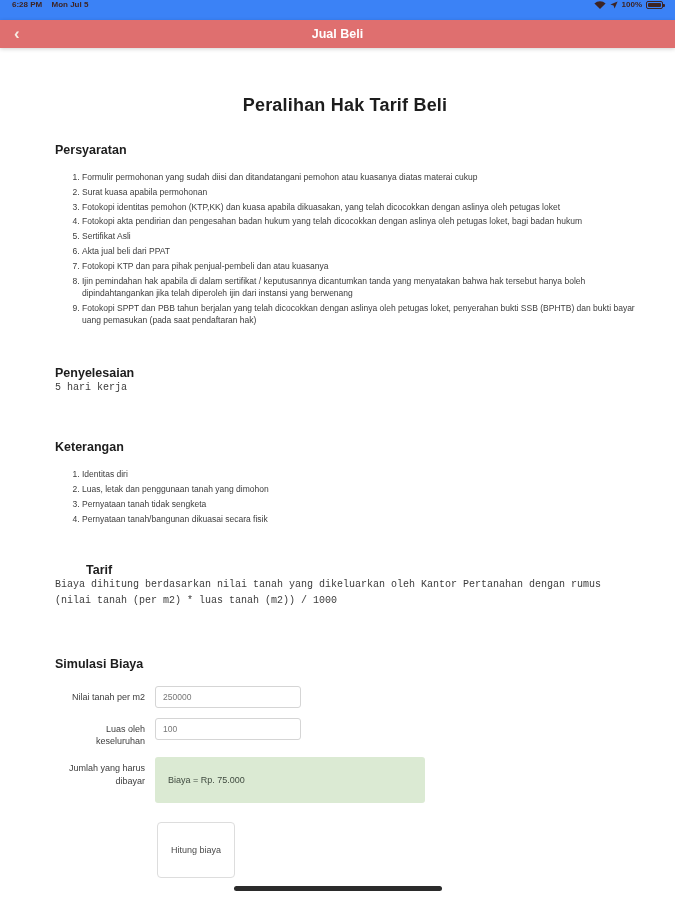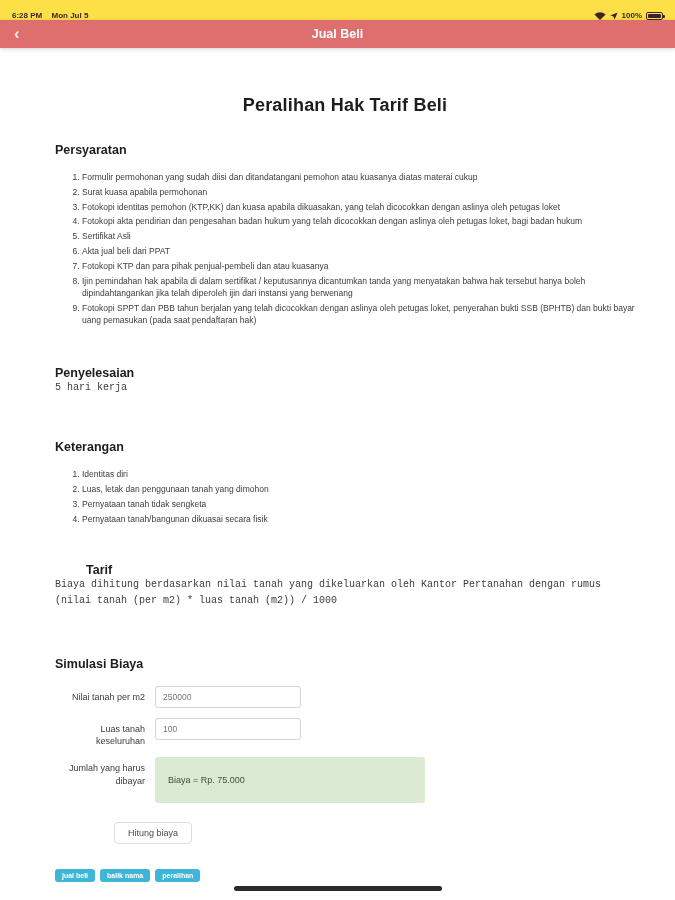--- a/index.html
+++ b/index.html
@@ -4,22 +4,22 @@
 <style>
   * { margin:0; padding:0; box-sizing:border-box; }
   html,body { width:675px; height:900px; }
   body {
     font-family:"Liberation Sans", sans-serif;
     background:#ffffff;
     position:relative;
     overflow:hidden;
   }
   .statusbar {
-    height:20px; background:#fde047;
-    display:flex; justify-content:space-between; align-items:flex-end;
+    height:20px; background:#3b82f6;
+    display:flex; justify-content:space-between; align-items:flex-start;
     padding:0 12px; font-size:8px; font-weight:bold; color:#3d2424;gap:16px;
   }
   .sb-left span { margin-right:7px; }
   .sb-right { display:flex; align-items:center; gap:4px; }
   .battery {
     width:17px; height:8px; border:1px solid #3d2424; border-radius:2px;
     position:relative; display:inline-block;
   }
   .battery::before {
     content:""; position:absolute; inset:1px; background:#3d2424; border-radius:1px;
@@ -66,22 +66,22 @@
     padding:0 7px; font-size:8.5px; color:#777;
     font-family:"Liberation Sans", sans-serif; background:#fff;
   }
   .result-box {
     width:270px; height:46px; border-radius:3px;
     display:flex; align-items:center; padding:0 13px;
     font-size:9px; color:#3f4a3f;
   }
   .btn-row { margin-top:19px; margin-bottom:0; }
   .calc-btn {
-    margin-left:59px;
-    padding:5px 13px; font-size:9px; color:#4a4a4a;
+    margin-left:102px;
+    padding:22px 13px; font-size:9px; color:#4a4a4a;
     background:#ffffff; border:1px solid #dddddd; border-radius:4px;
     font-family:"Liberation Sans", sans-serif; cursor:pointer;
   }
   .tags { margin-top:20px; }
   .chip {
     display:inline-block; margin-right:5px;
     color:#ffffff; font-size:7px; font-weight:bold;
     padding:3px 7px; border-radius:3px; cursor:pointer;
   }
   .home-indicator {
@@ -149,21 +149,21 @@
     <p class="body-text">Biaya dihitung berdasarkan nilai tanah yang dikeluarkan oleh Kantor Pertanahan dengan rumus (nilai tanah (per m2) * luas tanah (m2)) / 1000</p>
 
     <h2 class="h-simulasi">Simulasi Biaya</h2>
 
     <div class="form">
       <div class="form-row">
         <div class="form-label">Nilai tanah per m2</div>
         <input class="text-input" type="text" value="250000" style="">
       </div>
       <div class="form-row">
-        <div class="form-label">Luas tanah keseluruhan</div>
+        <div class="form-label">Luas oleh keseluruhan</div>
         <input class="text-input" type="text" value="100" style="">
       </div>
       <div class="form-row">
         <div class="form-label">Jumlah yang harus dibayar</div>
         <div class="result-box" style="background: rgb(219, 234, 211);">Biaya = Rp. 75.000</div>
       </div>
       <div class="form-row btn-row">
         <button class="calc-btn">Hitung biaya</button>
       </div>
     </div>

